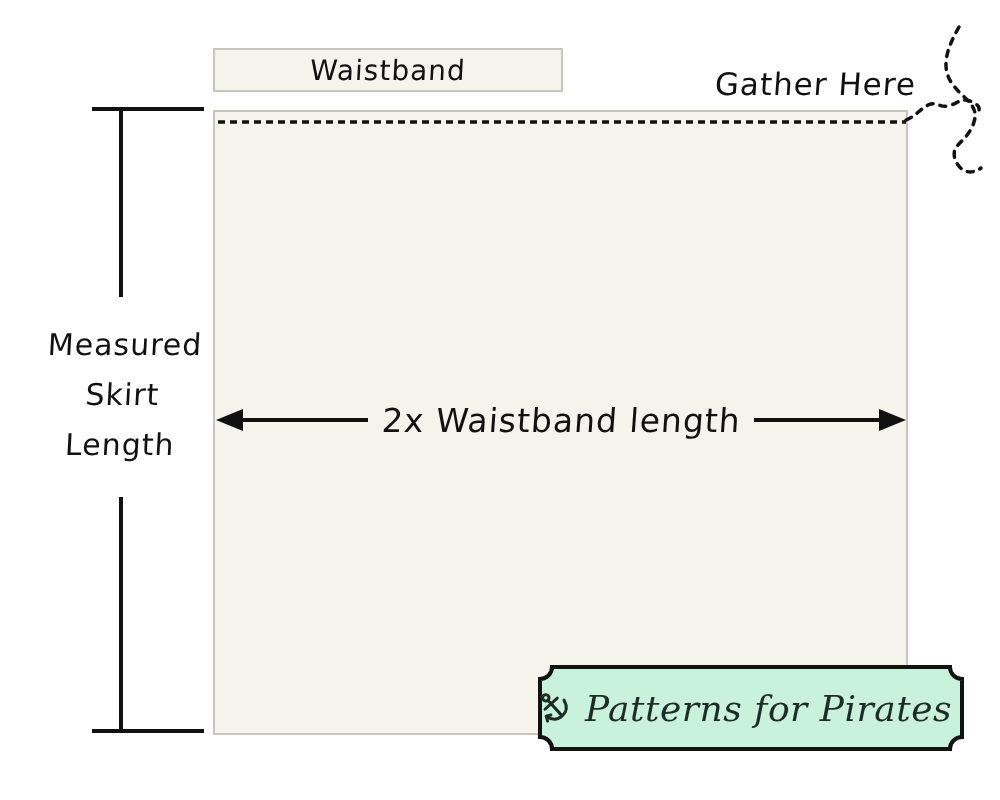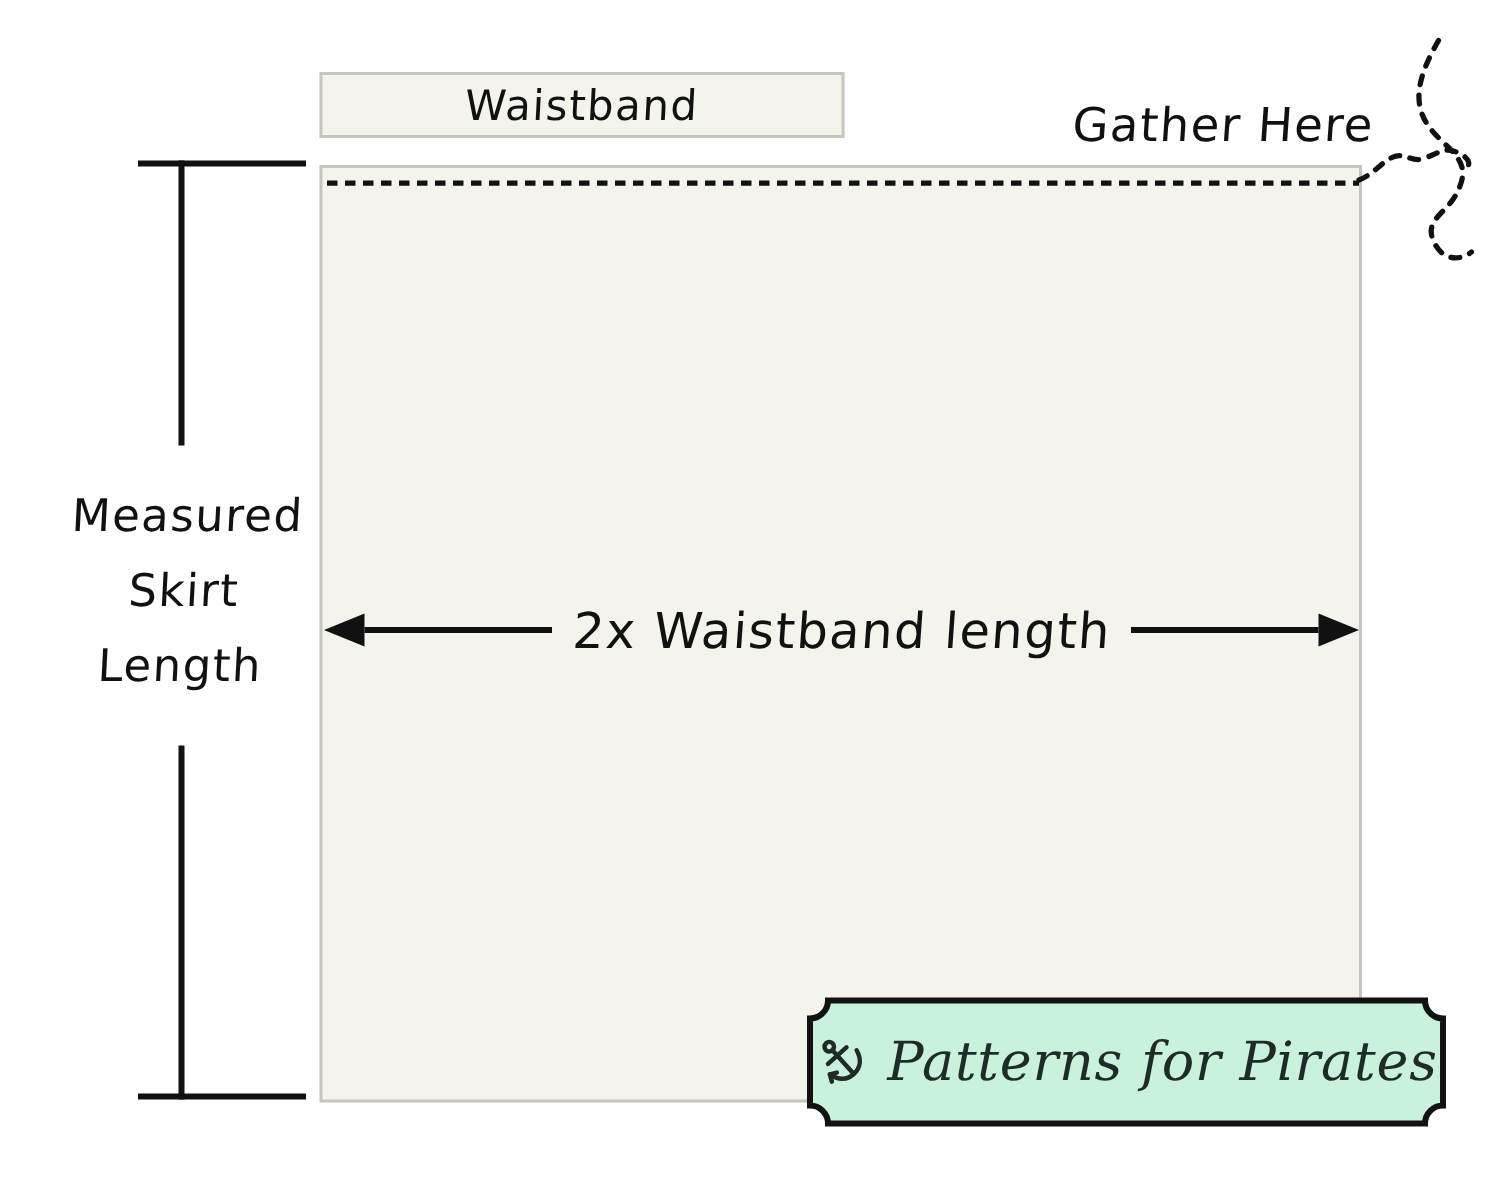--- a/index.html
+++ b/index.html
@@ -81,21 +81,21 @@
     transform: skewX(-4deg);
   }
   
   .logo-badge {
     position: absolute;
     left: 537px; top: 664px; width: 428px; height: 88px;
   }
   .logo-badge svg.plaque { position: absolute; left: 0; top: 0; }
   .logo-content {
     position: absolute; left: 0; top: 0; width: 100%; height: 100%;
-    display: flex; align-items: center; justify-content: center;
+    display: flex; align-items: center; justify-content: flex-start;
     gap: 12px;
   }
   .logo-text {
     font-family: "DejaVu Serif", serif;
     font-style: italic;
     font-size: 36px;
     color: #1e2b26;
     letter-spacing: 0.5px;
     white-space: nowrap;
   }

